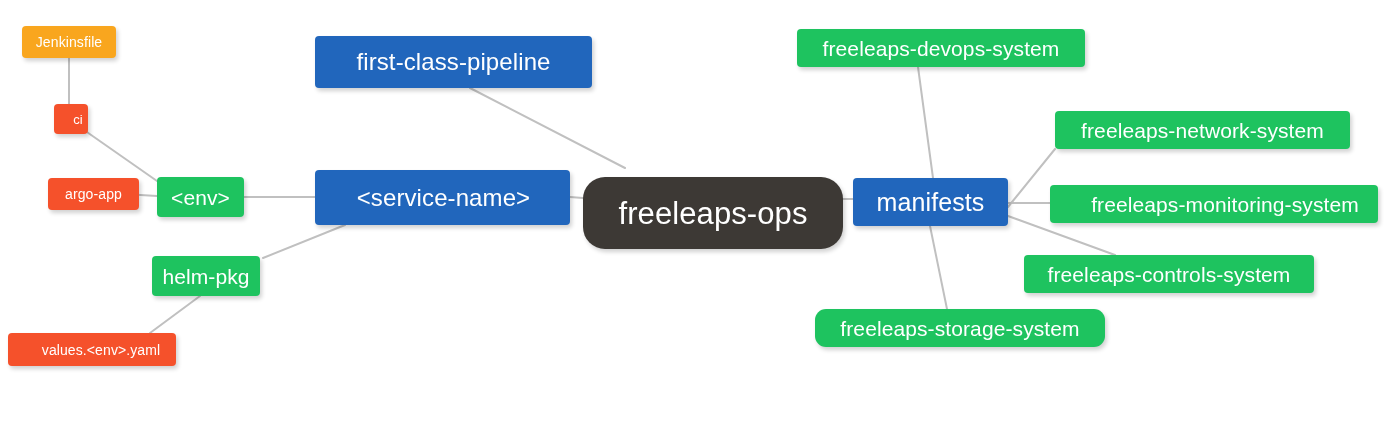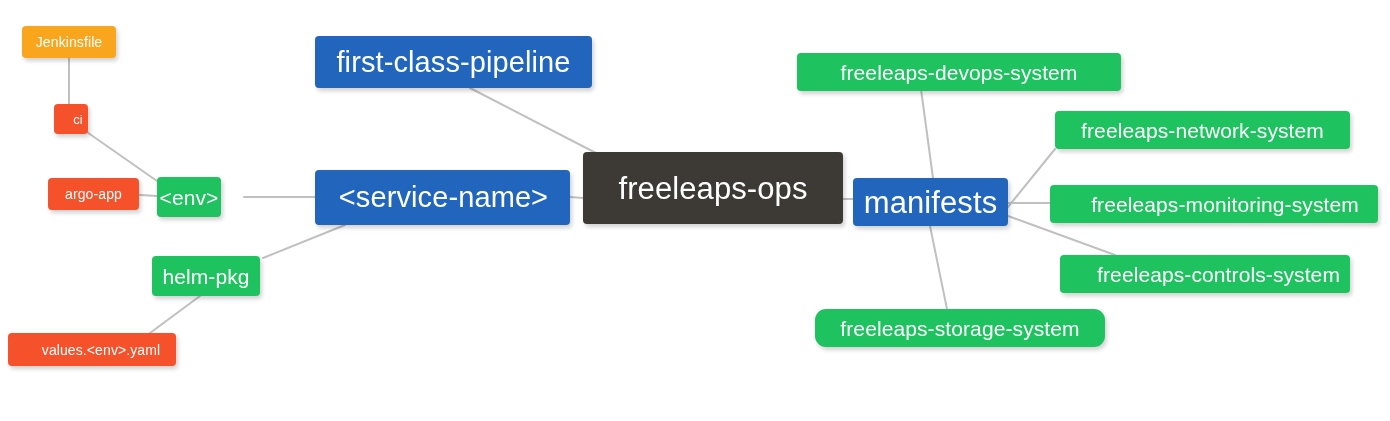--- a/index.html
+++ b/index.html
@@ -47,22 +47,22 @@
   }
   
   .role-root      { background: #3d3935; }
   .role-blue      { background: #2166bc; }
   .role-green     { background: #1ec35f; }
   .role-orange    { background: #f9a61e; }
   .role-red       { background: #f5512b; }
 
   
   .sz-root   { font-size: 31px; }
-  .sz-xl     { font-size: 29px; }
-  .sz-lg     { font-size: 31px; }
+  .sz-xl     { font-size: 24px; }
+  .sz-lg     { font-size: 25px; }
   .sz-md     { font-size: 21px; }
   .sz-xs     { font-size: 14px; }
   .sz-xxs    { font-size: 13px; padding-left: 24px; }
 </style>
 </head>
 <body>
 
 <div id="canvas">
 
   <svg id="edge-layer" viewBox="0 0 1390 421" width="1390" height="421" xmlns="http://www.w3.org/2000/svg">
@@ -76,48 +76,48 @@
       <line x1="470" y1="88" x2="625" y2="168" stroke="#c0c0c0" stroke-width="2" stroke-linecap="round"></line>
       <line x1="843" y1="199" x2="853" y2="199" stroke="#c0c0c0" stroke-width="2" stroke-linecap="round"></line>
       <line x1="933" y1="178" x2="918" y2="67" stroke="#c0c0c0" stroke-width="2" stroke-linecap="round"></line>
       <line x1="1008" y1="207" x2="1055" y2="149" stroke="#c0c0c0" stroke-width="2" stroke-linecap="round"></line>
       <line x1="1008" y1="203" x2="1050" y2="203" stroke="#c0c0c0" stroke-width="2" stroke-linecap="round"></line>
       <line x1="1008" y1="216" x2="1115" y2="255" stroke="#c0c0c0" stroke-width="2" stroke-linecap="round"></line>
       <line x1="930" y1="226" x2="947" y2="309" stroke="#c0c0c0" stroke-width="2" stroke-linecap="round"></line>
     </svg>
 
   <div id="node-layer">
-      <div class="node role-root sz-root" style="left: 583px; top: 152px; width: 260px; height: 72px;">
+      <div class="node role-root sz-root" style="left: 583px; top: 177px; width: 260px; height: 72px; border-radius: 22px;">
         <span class="node-label">freeleaps-ops</span>
       </div>
       <div class="node role-blue sz-xl" style="left: 315px; top: 170px; width: 255px; height: 55px; padding-left: 12px;">
         <span class="node-label">&lt;service-name&gt;</span>
       </div>
       <div class="node role-blue sz-xl" style="left: 315px; top: 36px; width: 277px; height: 52px;">
         <span class="node-label">first-class-pipeline</span>
       </div>
       <div class="node role-blue sz-lg" style="left: 853px; top: 178px; width: 155px; height: 48px;">
         <span class="node-label">manifests</span>
       </div>
-      <div class="node role-green sz-md" style="left: 157px; top: 177px; width: 64px; height: 40px;">
+      <div class="node role-green sz-md" style="left: 157px; top: 177px; width: 87px; height: 40px;">
         <span class="node-label">&lt;env&gt;</span>
       </div>
       <div class="node role-green sz-md" style="left: 152px; top: 256px; width: 108px; height: 40px;">
         <span class="node-label">helm-pkg</span>
       </div>
-      <div class="node role-green sz-md" style="left: 797px; top: 29px; width: 324px; height: 38px; margin-top: 24px;">
+      <div class="node role-green sz-md" style="left: 797px; top: 29px; width: 288px; height: 38px;">
         <span class="node-label">freeleaps-devops-system</span>
       </div>
       <div class="node role-green sz-md" style="left: 1055px; top: 111px; width: 295px; height: 38px;">
         <span class="node-label">freeleaps-network-system</span>
       </div>
       <div class="node role-green sz-md" style="left: 1050px; top: 185px; width: 328px; height: 38px; padding-left: 32px;">
         <span class="node-label">freeleaps-monitoring-system</span>
       </div>
-      <div class="node role-green sz-md" style="left: 1060px; top: 255px; width: 290px; height: 38px; justify-content: flex-end;">
+      <div class="node role-green sz-md" style="left: 1024px; top: 255px; width: 290px; height: 38px;">
         <span class="node-label">freeleaps-controls-system</span>
       </div>
       <div class="node role-green sz-md" style="left: 815px; top: 309px; width: 290px; height: 38px; border-radius: 11px;">
         <span class="node-label">freeleaps-storage-system</span>
       </div>
       <div class="node role-orange sz-xs" style="left: 22px; top: 26px; width: 94px; height: 32px;">
         <span class="node-label">Jenkinsfile</span>
       </div>
       <div class="node role-red sz-xxs" style="left: 54px; top: 104px; width: 30px; height: 30px;">
         <span class="node-label">ci</span>

